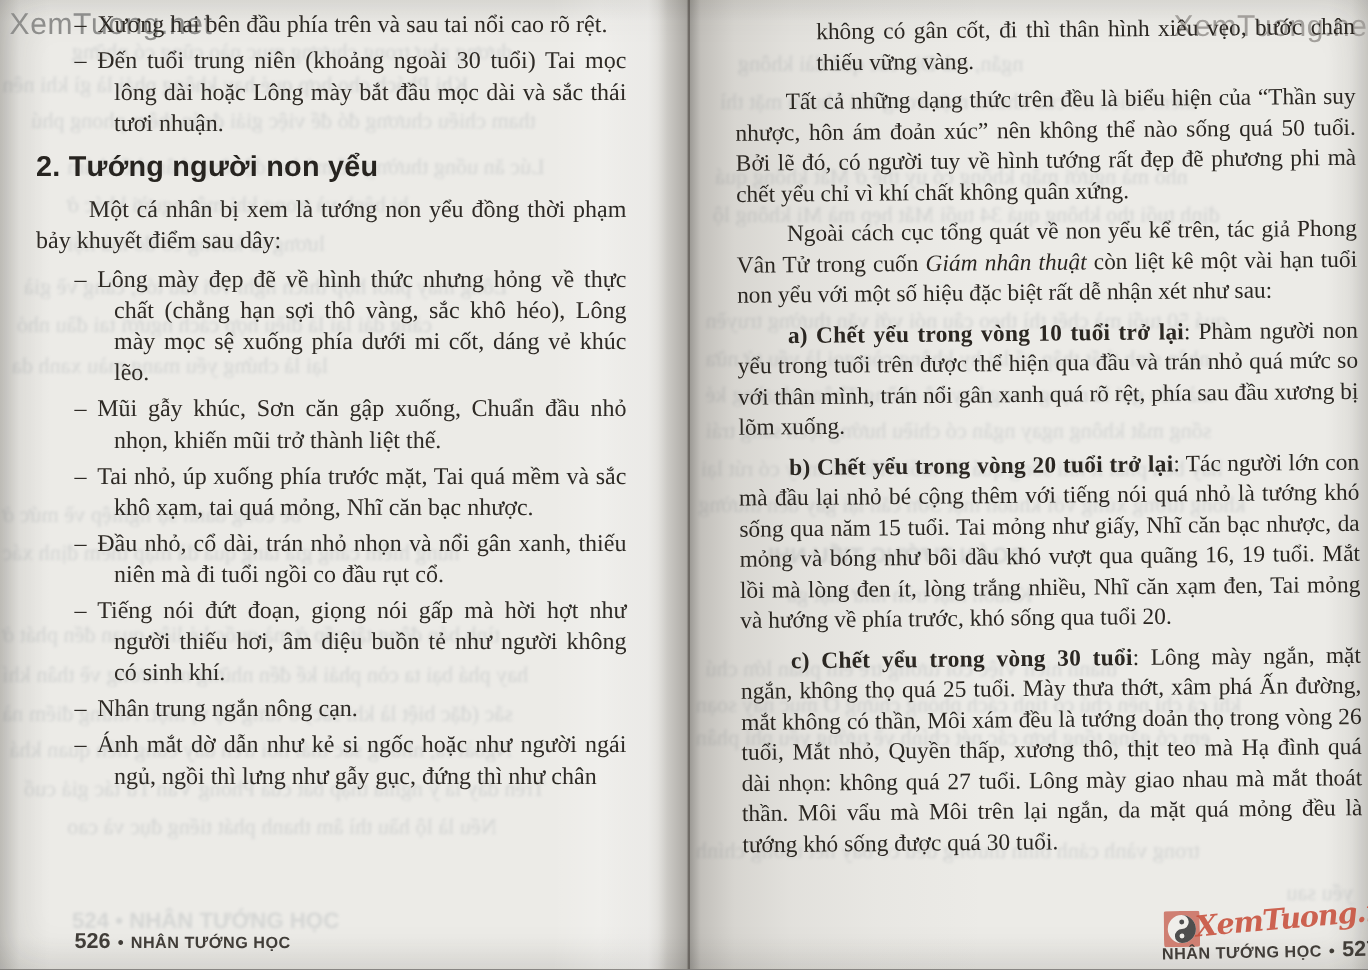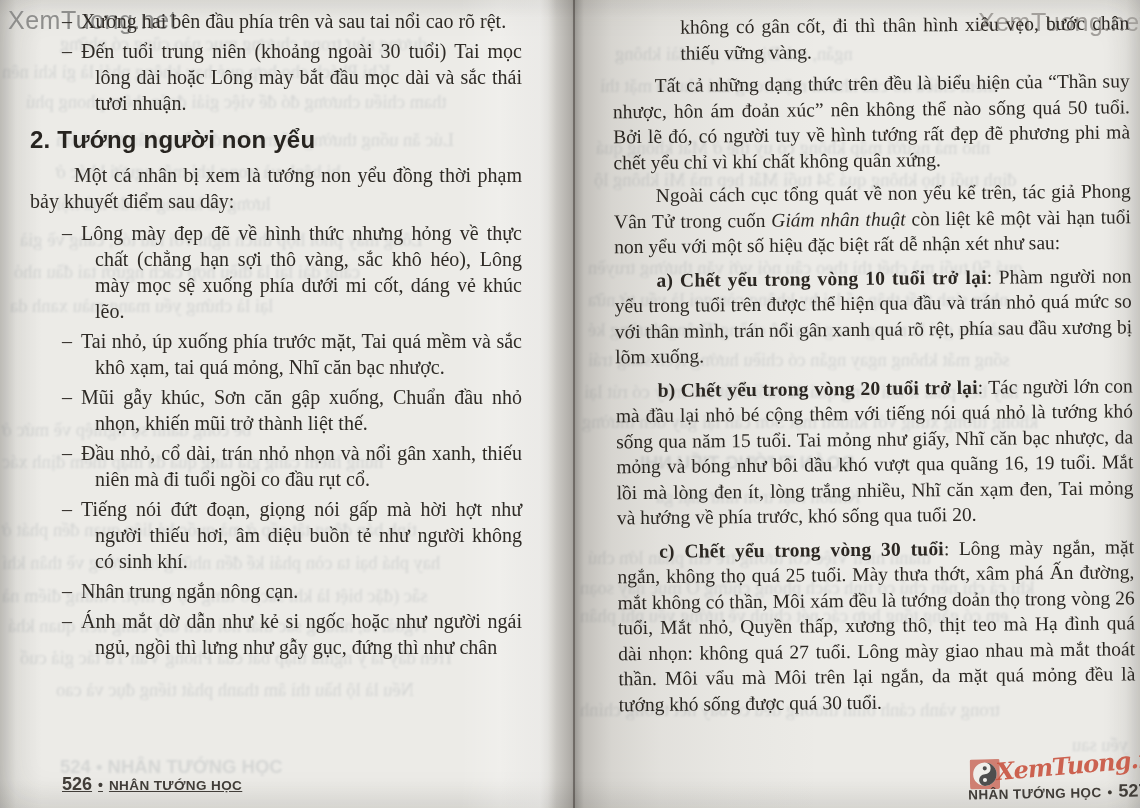--- a/index.html
+++ b/index.html
@@ -45,21 +45,21 @@
 
   .cont{margin-left:68px;margin-bottom:7px;}
   .para{margin:0 0 8px 0;text-indent:42px;}
   .para b{letter-spacing:.2px;}
   .para i{font-style:italic;}
 
   .footer{position:absolute;font-family:"Liberation Sans",sans-serif;color:#413d38;white-space:nowrap;}
   .footer .pg{font-size:18px;font-weight:bold;}
   .footer .dot{font-size:14px;padding:0 6px;font-weight:bold;}
   .footer .bt{font-size:13.5px;font-weight:bold;letter-spacing:.4px;}
-  .left-footer{left:62px;top:774px;text-decoration:underline;}
+  .left-footer{left:62px;top:774px;}
   .right-footer{left:968px;top:756px;width:170px;height:50px;transform:rotate(-1deg);}
   .right-footer .rf-text{position:absolute;left:0;top:26px;}
   .logo{position:absolute;left:2px;top:2px;width:30px;height:30px;}
   .script-wm{position:absolute;left:28px;top:-6px;font-family:"DejaVu Serif",serif;
     font-style:italic;font-weight:bold;font-size:24px;color:#c8503c;opacity:.88;
     transform:rotate(-4deg);letter-spacing:-1px;white-space:nowrap;}
 </style>
 </head>
 <body>
 
@@ -117,24 +117,24 @@
 
 
     <h2 class="heading">2. Tướng người non yểu</h2>
 
     <p class="body-para">Một cá nhân bị xem là tướng non yểu đồng thời phạm bảy khuyết điểm sau dây:</p>
 
     <div class="bullet">
       <span class="dash">–</span><span>Lông mày đẹp đẽ về hình thức nhưng hỏng về thực chất (chẳng hạn sợi thô vàng, sắc khô héo), Lông mày mọc sệ xuống phía dưới mi cốt, dáng vẻ khúc lẽo.</span>
     </div>
     <div class="bullet">
-      <span class="dash">–</span><span>Tai nhỏ, úp xuống phía trước mặt, Tai quá mềm và sắc khô xạm, tai quá mỏng, Nhĩ căn bạc nhược.</span>
+      <span class="dash">–</span><span>Mũi gẫy khúc, Sơn căn gập xuống, Chuẩn đầu nhỏ nhọn, khiến mũi trở thành liệt thế.</span>
     </div>
     <div class="bullet">
-      <span class="dash">–</span><span>Mũi gẫy khúc, Sơn căn gập xuống, Chuẩn đầu nhỏ nhọn, khiến mũi trở thành liệt thế.</span>
+      <span class="dash">–</span><span>Tai nhỏ, úp xuống phía trước mặt, Tai quá mềm và sắc khô xạm, tai quá mỏng, Nhĩ căn bạc nhược.</span>
     </div>
     <div class="bullet">
       <span class="dash">–</span><span>Đầu nhỏ, cổ dài, trán nhỏ nhọn và nổi gân xanh, thiếu niên mà đi tuổi ngồi co đầu rụt cổ.</span>
     </div>
     <div class="bullet">
       <span class="dash">–</span><span>Tiếng nói đứt đoạn, giọng nói gấp mà hời hợt như người thiếu hơi, âm diệu buồn tẻ như người không có sinh khí.</span>
     </div>
     <div class="bullet">
       <span class="dash">–</span><span>Nhân trung ngắn nông cạn.</span>
     </div>

